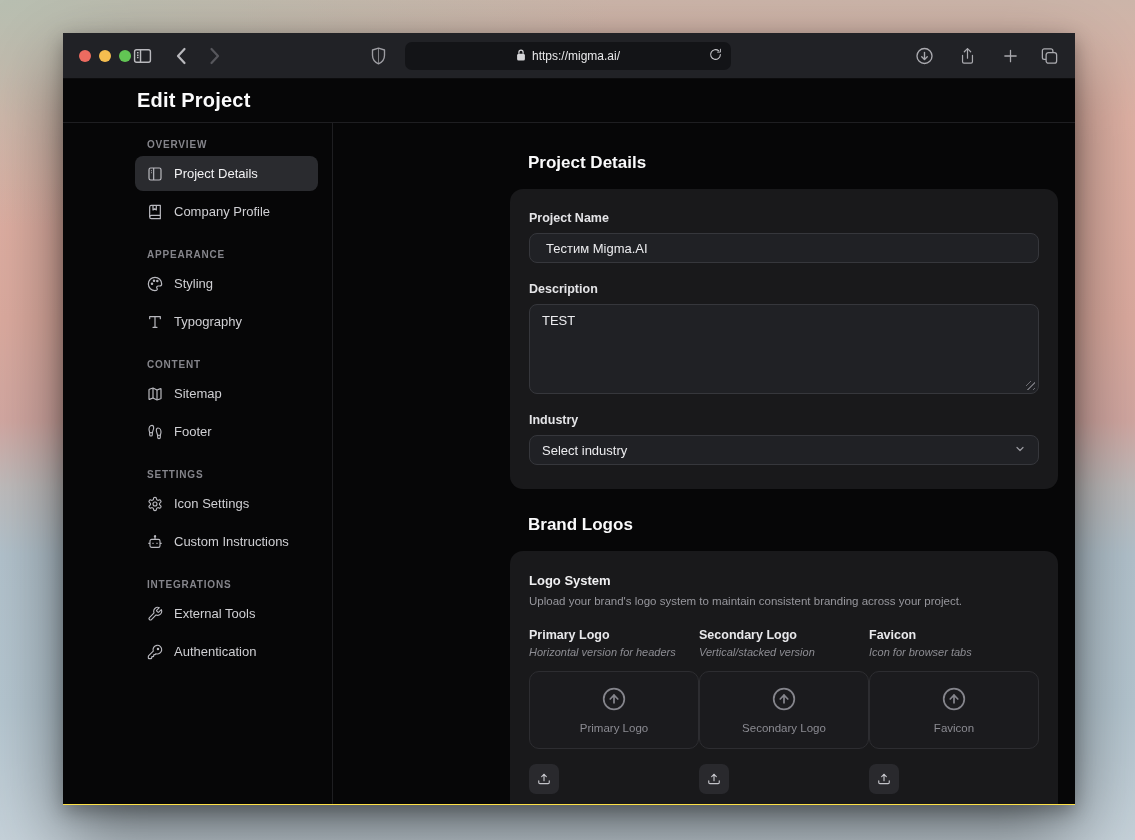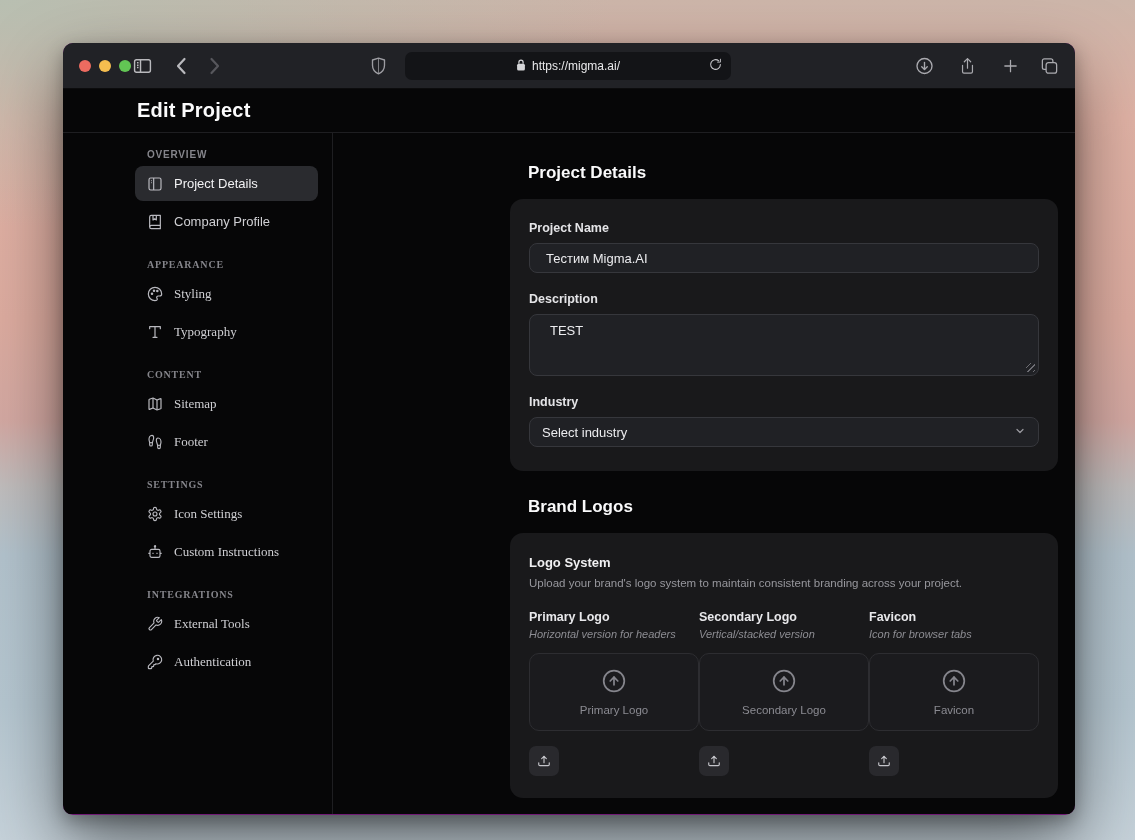--- a/index.html
+++ b/index.html
@@ -7,24 +7,24 @@
   body {
     font-family: "Liberation Sans", sans-serif;
     background:
       radial-gradient(120% 60% at 0% 0%, rgba(182,192,178,.9) 0%, rgba(182,192,178,0) 45%),
       linear-gradient(180deg, #cdb6aa 0%, #e0b2a5 14%, #dcab9f 38%, #d3a8a2 50%, #bfbcbc 58%, #b2c2cc 66%, #b5c6d0 84%, #c6d2da 100%);
     position: relative;
   }
 
   
   .window {
-    position:absolute; left:63px; top:43px; width:1012px; height:772px;
-    border-radius:10px; overflow:hidden;
+    position:absolute; left:63px; top:33px; width:1012px; height:772px;
+    border-radius:0; overflow:hidden;
     box-shadow: 0 30px 70px rgba(0,0,0,.5), 0 6px 18px rgba(0,0,0,.3);
-    background:#701a75;
+    background:#fde047;
   }
   .toolbar {
     position:relative; height:46px; background:#212226;
     border-bottom:1px solid #0c0c0d;
   }
   .traffic { position:absolute; left:16px; top:17px; display:flex; gap:8px; }
   .traffic span { width:12px; height:12px; border-radius:50%; display:block; }
   .tb-icon { position:absolute; top:50%; transform:translateY(-50%); color:#b9b9bd; display:flex; align-items:center; justify-content:center; }
   .tb-icon svg { display:block; }
   .dim { color:#57575c; }
@@ -42,21 +42,21 @@
   .app-header {
     height:44px; flex:0 0 44px; display:flex; align-items:center;
     padding-left:74px; border-bottom:1px solid #1e1e21; background:#060607;
   }
   .app-header h1 { font-size:20px; font-weight:700; letter-spacing:.2px; color:#fbfbfc; }
 
   .app-body { flex:1; display:flex; min-height:0; }
 
   
   .sidebar { width:270px; flex:0 0 270px; border-right:1px solid #1e1e21; padding:16px 14px 0 72px; }
-  .nav-group + .nav-group { margin-top:20px;font-family:Liberation Serif, serif; }
+  .nav-group + .nav-group { margin-top:20px; }
   .nav-group-label {
     font-size:10px; font-weight:700; letter-spacing:.8px; color:#85858b;
     margin:0 0 6px 12px;
   }
   .nav-item {
     display:flex; align-items:center; gap:11px; height:35px; padding:0 12px;
     border-radius:8px; font-size:13px; color:#cfcfd3; cursor:pointer; margin-bottom:3px;
   }
   .nav-item.active { background:#2a2b2f; color:#f2f2f4; }
   .nav-item .nicon { width:16px; height:16px; color:#b9b9bf; flex:0 0 16px; display:flex; align-items:center; }
@@ -72,21 +72,21 @@
   .card + .section-block { margin-top:26px; }
   .field { margin-bottom:19px; }
   .field:last-child { margin-bottom:2px; }
   .field-label { display:block; font-size:12.5px; font-weight:700; color:#e4e4e7; margin-bottom:8px; }
   .text-input, .textarea, .select {
     width:100%; background:#202125; border:1px solid #36373c; border-radius:8px;
     color:#ececef; font-size:13px; font-family:"Liberation Sans", sans-serif;
   }
   .text-input { height:30px; padding:0 16px; }
   .textarea-wrap { position:relative; }
-  .textarea { height:62px; padding:8px 20px; resize:none; display:block; }
+  .textarea { height:90px; padding:8px 12px; resize:none; display:block; }
   .resize-handle {
     position:absolute; right:4px; bottom:4px; width:9px; height:9px;
     background: repeating-linear-gradient(135deg, transparent 0 3px, #6d6d73 3px 4px);
     pointer-events:none;
   }
   .select {
     height:30px; display:flex; align-items:center; justify-content:space-between;
     padding:0 12px; cursor:pointer;
   }
   .select .chev { color:#9a9aa0; }

